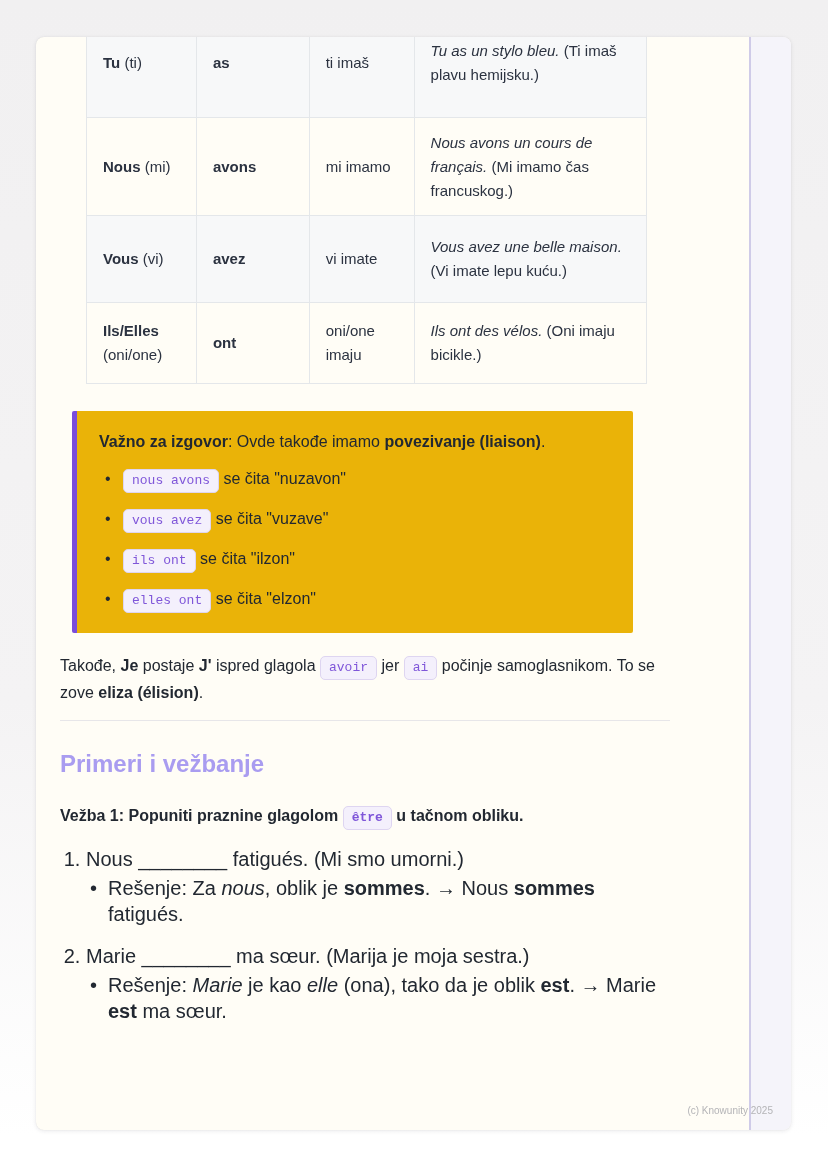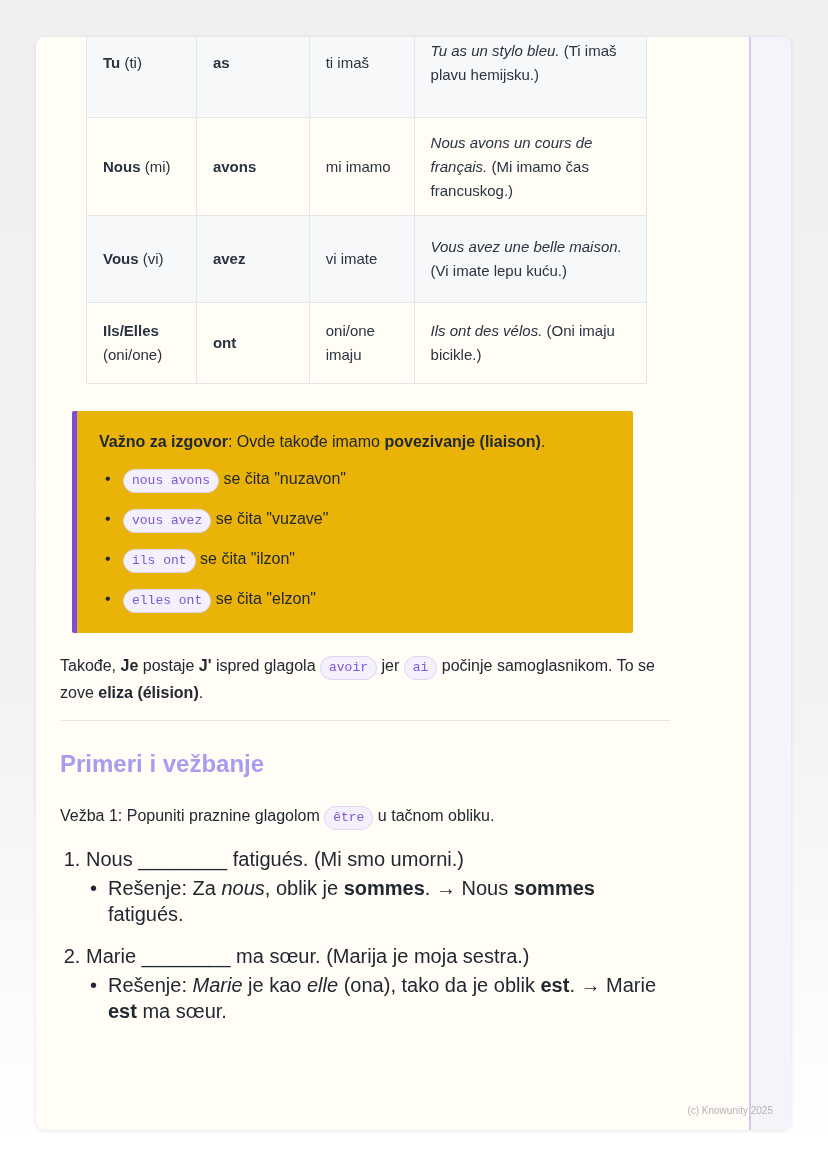--- a/index.html
+++ b/index.html
@@ -37,28 +37,28 @@
     border-left:5px solid #7a4ddb; border-radius:2px;
     padding:18px 24px 20px 22px; font-size:16px; line-height:26px;
   }
   .callout ul { list-style:none; margin-top:11px; }
   .callout li { margin-bottom:13px; padding-left:24px; position:relative; }
   .callout li:last-child { margin-bottom:0; }
   .callout li .bullet { position:absolute; left:6px; top:0; }
   .chip {
     display:inline-block; font-family:"Liberation Mono", monospace;
     font-size:13px; line-height:18px; color:#7f56d9; background:#f4f0fc;
-    border:1px solid #ded5f1; border-radius:12px; padding:2px 8px;
+    border:1px solid #ded5f1; border-radius:5px; padding:2px 8px;
     vertical-align:baseline;
   }
   p.body { font-size:16px; line-height:26px; margin-top:20px; }
   hr { border:none; border-top:1px solid #e7e6e9; margin-top:14px; }
   h2.section-heading { margin-top:28px; font-size:24px; line-height:30px; font-weight:bold; color:#a99cf0; }
   p.justified { text-align:justify; }
-  p.task { font-weight:normal; margin-top:24px; }
+  p.task { font-weight:bold; margin-top:24px; }
 
   ol.exercises { margin-top:16px; padding-left:26px; font-size:20px; line-height:26px; }
   ol.exercises > li { margin-bottom:16px; }
   ol.exercises ul { list-style:none; margin-top:3px; }
   ol.exercises ul li { padding-left:22px; position:relative; }
   ol.exercises ul li .bullet { position:absolute; left:4px; top:0; }
 
   .watermark { position:absolute; right:18px; bottom:14px; font-size:10px; color:#b4b4b7; z-index:2; }
 </style>
 </head>

